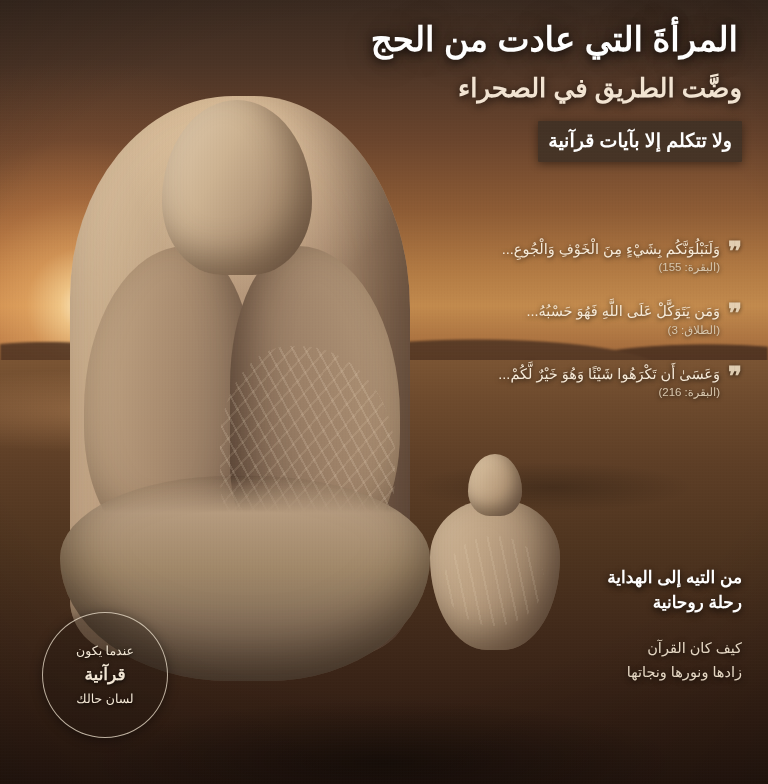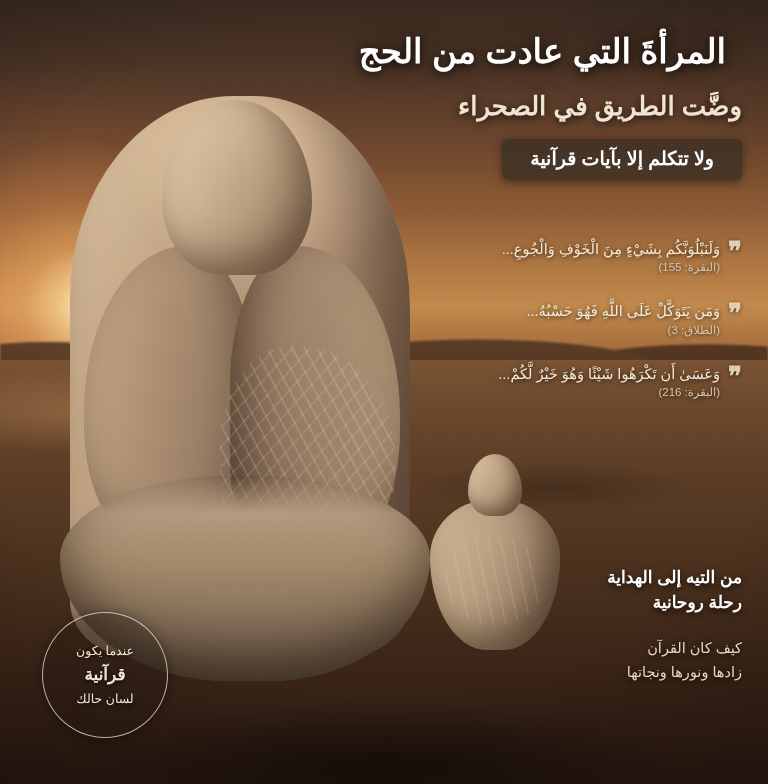--- a/index.html
+++ b/index.html
@@ -197,43 +197,43 @@
     width: 580px;
     text-align: right;
     direction: rtl;
   }
   .headline {
     color: #ffffff;
     font-size: 34px;
     font-weight: bold;
     line-height: 1.28;
     text-shadow: 0 2px 8px rgba(0,0,0,0.75), 0 0 26px rgba(0,0,0,0.5);
-    margin: 16px;
+    margin: 4px;
   }
   .subhead {
     color: #f2e4d2;
     font-size: 26px;
     font-weight: bold;
     line-height: 1.3;
     margin: 10px 0 0 0;
     text-shadow: 0 2px 8px rgba(0,0,0,0.75);
   }
   .tagline-wrap {
     margin-top: 16px;
     display: flex;
     justify-content: flex-start;
   }
   .tagline {
     display: inline-block;
     background: rgba(58,46,36,0.78);
     color: #ffffff;
     font-size: 19px;
     font-weight: bold;
-    padding: 9px 28px;
-    border-radius: 6px;
+    padding: 9px 10px;
+    border-radius: 1px;
     line-height: 1.2;
     box-shadow: 0 2px 10px rgba(0,0,0,0.45);
   }
 
   
   .verses {
     position: absolute;
     right: 26px;
     top: 238px;
     width: 262px;

